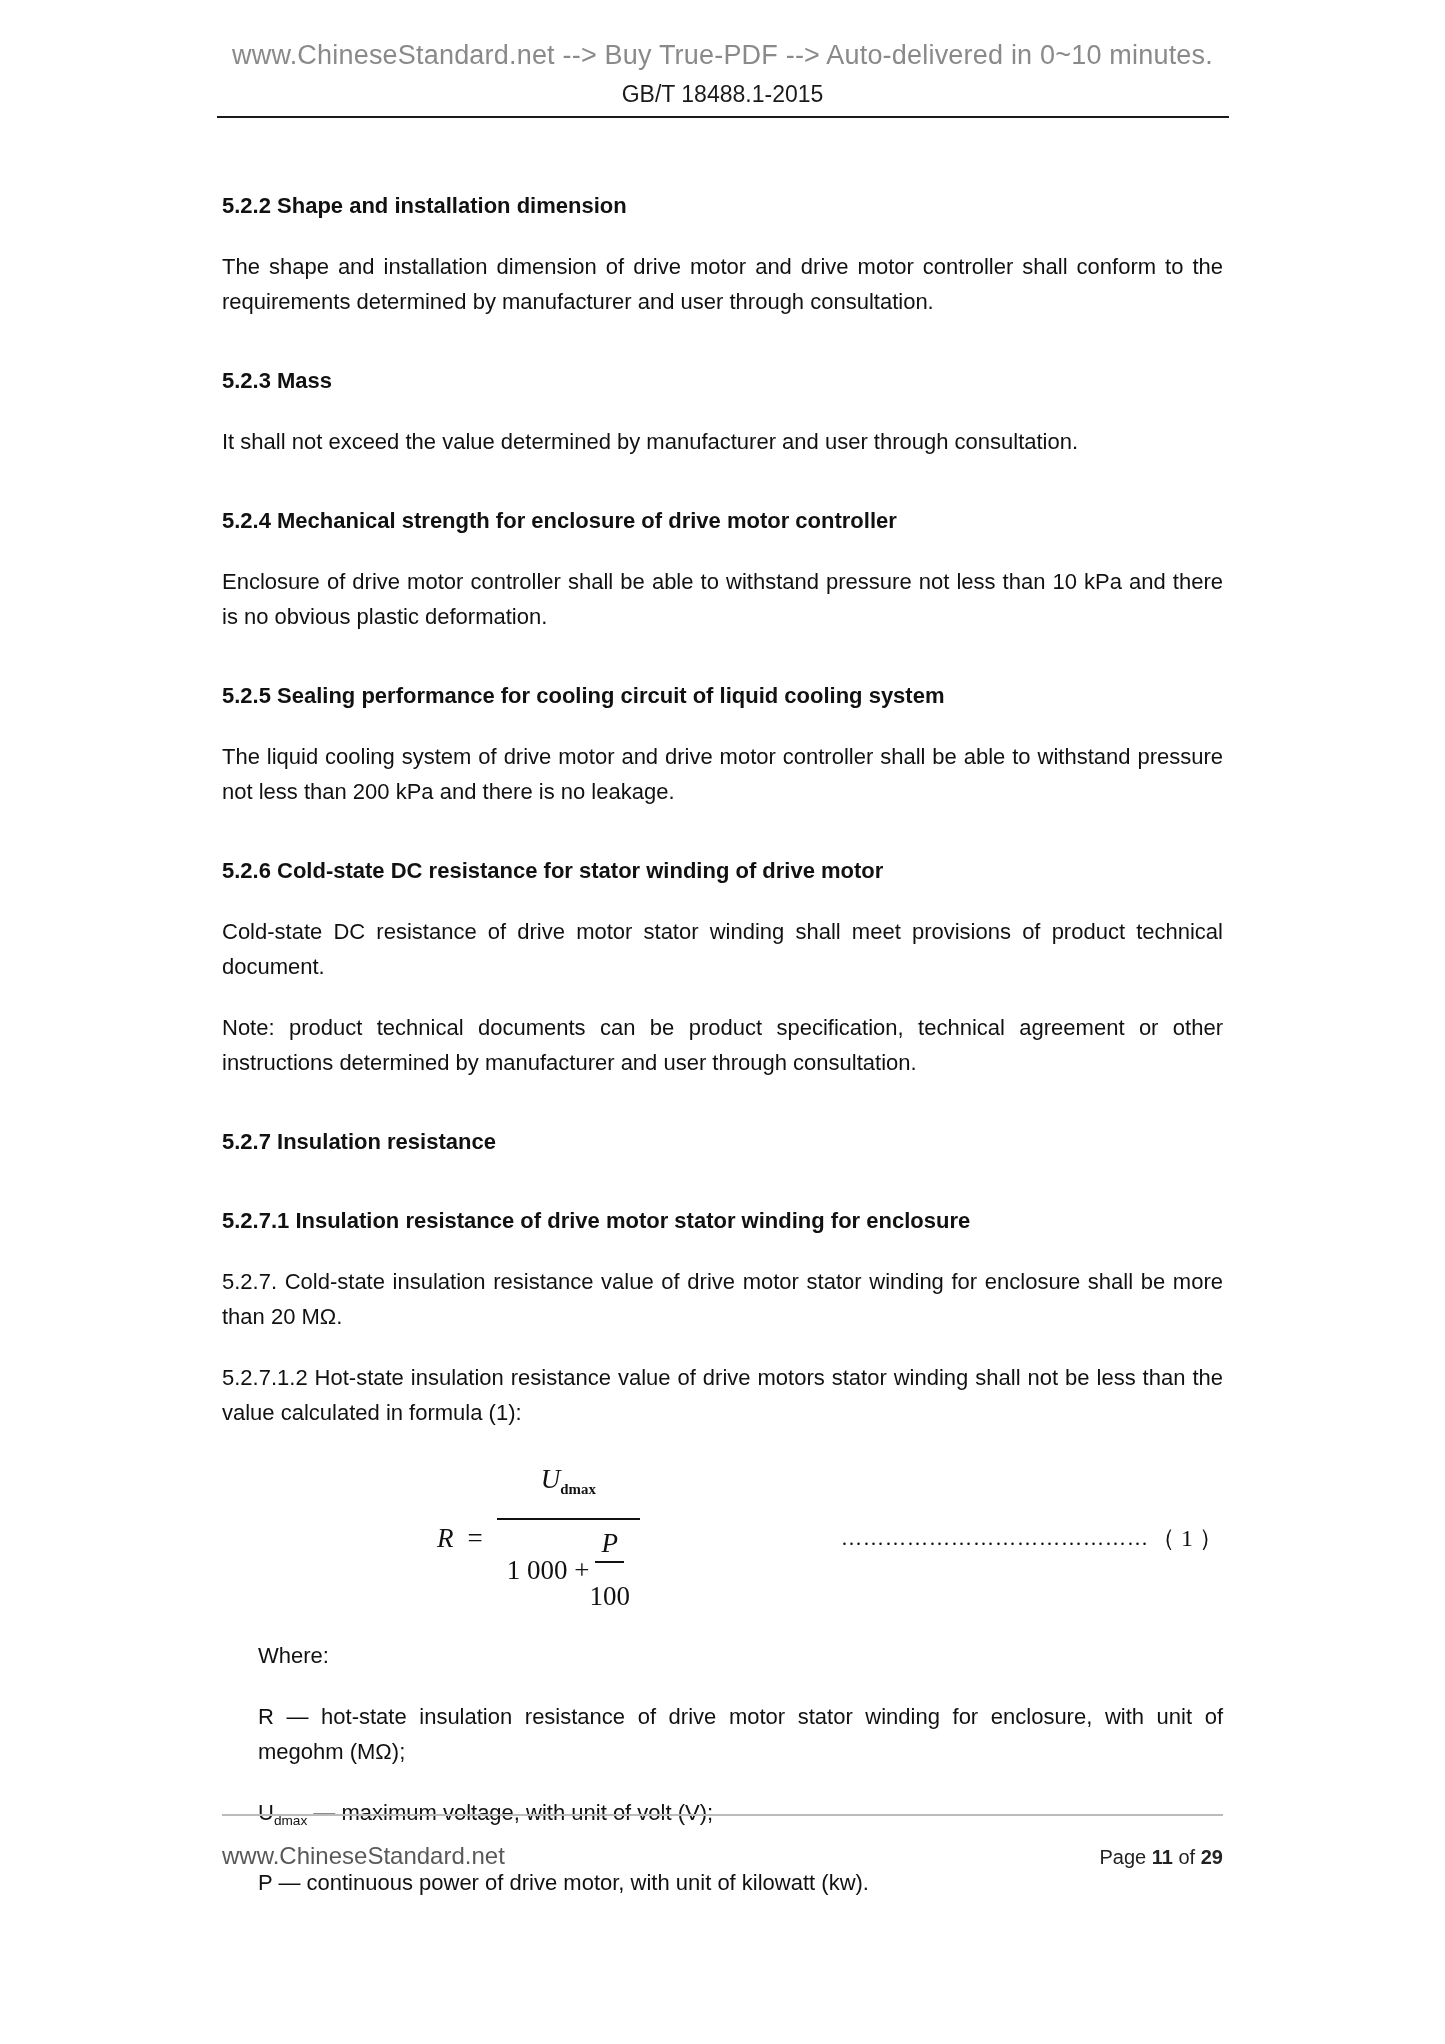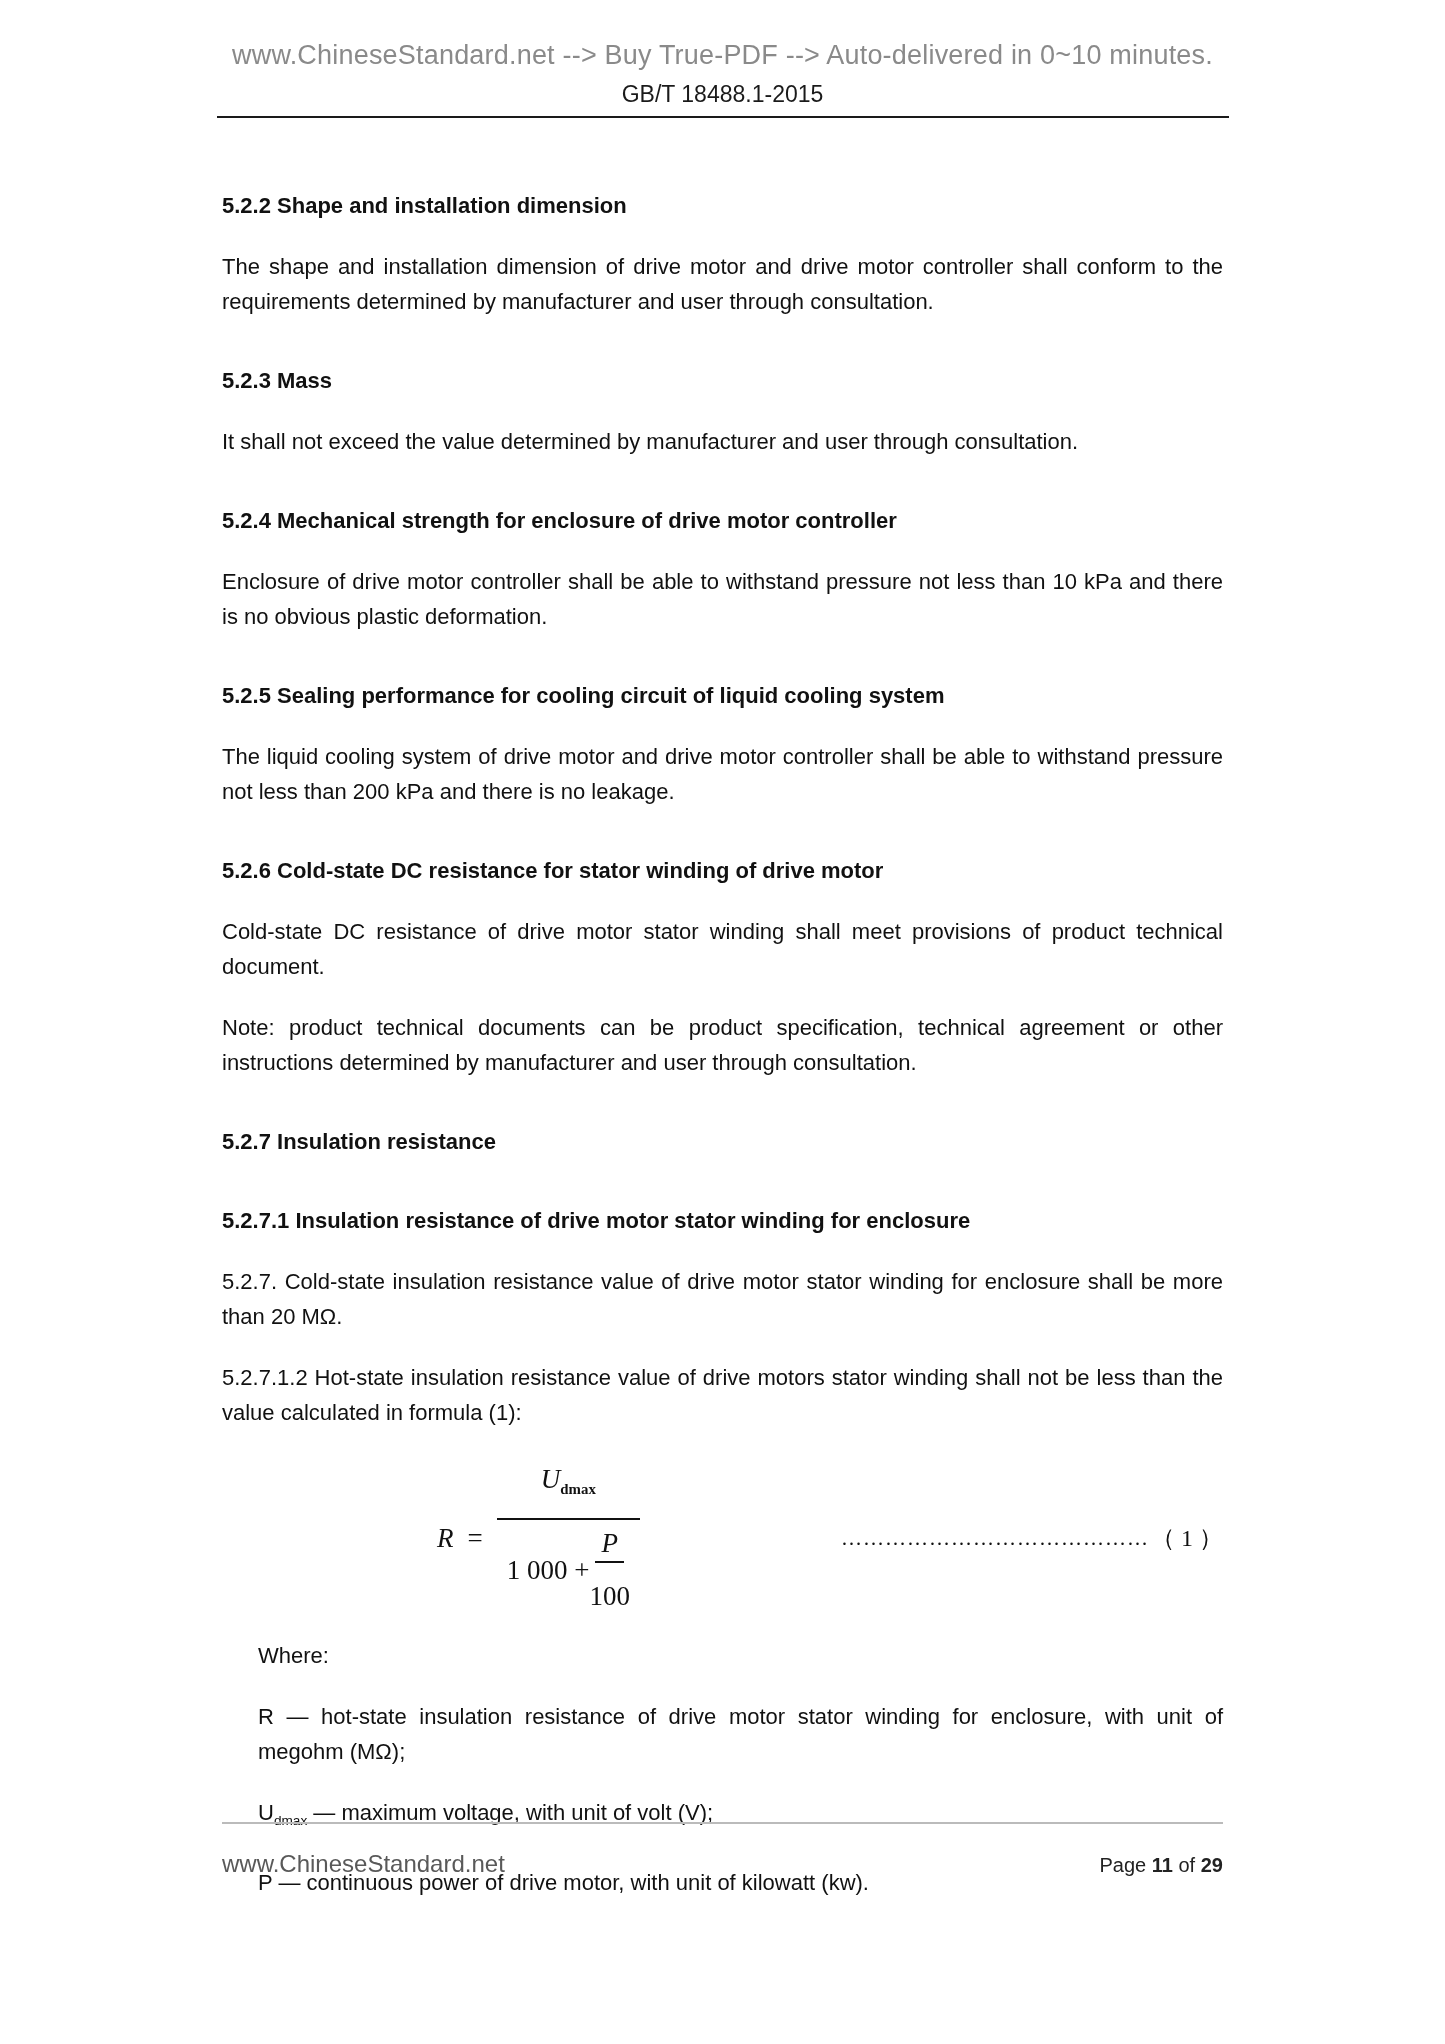--- a/index.html
+++ b/index.html
@@ -60,21 +60,21 @@
     align-items: center;
   }
   .frac2 { display: inline-flex; flex-direction: column; align-items: center; line-height: 1.15; }
   .frac2-num { border-bottom: 2px solid #111111; padding: 0 6px 2px 6px; }
   .frac2-den { padding-top: 18px; }
   .leader { margin-left: auto; display: flex; align-items: center; white-space: nowrap; }
   .dots { font-size: 21px; letter-spacing: 1px; }
   .eq-num { font-size: 24px; margin-left: 2px; }
 
   
-  .footer { position: absolute; left: 222px; right: 222px; bottom: 30px; }
+  .footer { position: absolute; left: 222px; right: 222px; bottom: 38px; }
   .footer-rule { border-top: 2px solid #bbbbbb; height: 0; margin-bottom: 26px; }
   .footer-row { display: flex; justify-content: space-between; align-items: baseline; }
   .footer-site { color: #595959; font-size: 24px; }
   .footer-page { color: #222222; font-size: 20px; }
   .footer-page b { font-weight: bold; }
 </style>
 </head>
 <body>
 
 <div class="page">

